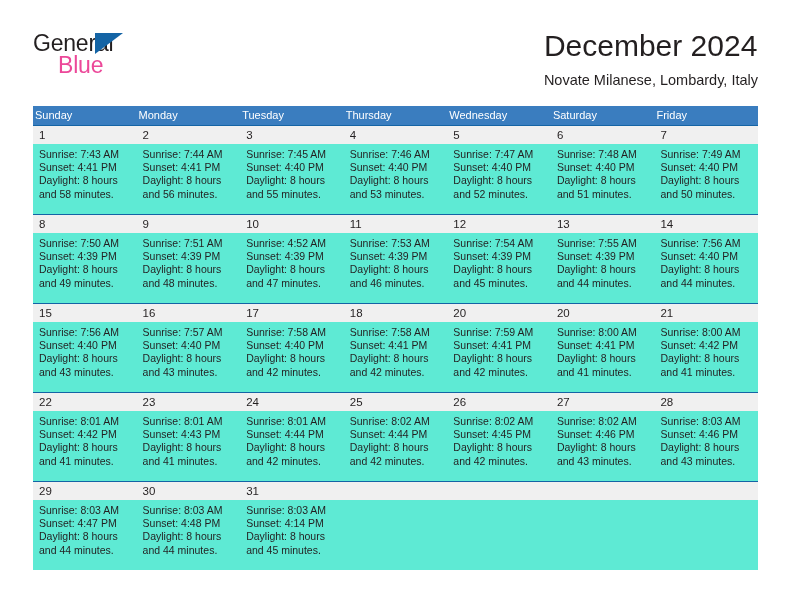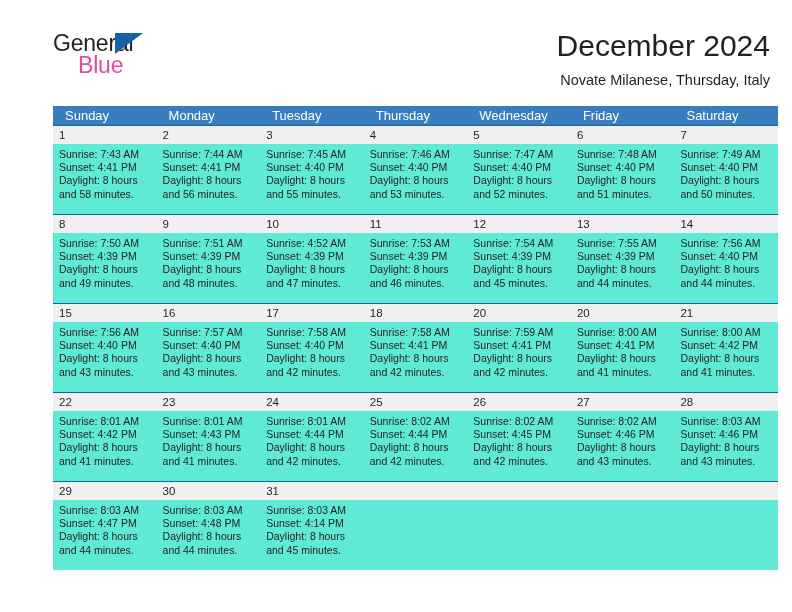--- a/index.html
+++ b/index.html
@@ -12,21 +12,20 @@
     height: 612px;
     font-family: "Liberation Sans", sans-serif;
     color: #231f20;
     overflow: hidden;
   }
   .page {
     position: relative;
     width: 664px;
     height: 612px;
     box-sizing: border-box;
-    margin-left: 20px;
   }
 
   
   .header {
     position: absolute;
     left: 33px;
     top: 28px;
     width: 725px;
     height: 68px;
   }
@@ -59,23 +58,23 @@
     position: absolute;
     left: 62px;
     top: 3px;
     width: 0;
     height: 0;
     border-left: 28px solid #1464a5;
     border-bottom: 21px solid transparent;
   }
   .title-block {
     position: absolute;
-    right: 8px;
+    right: 0;
     top: 0;
-    text-align: right;
+    text-align: left;
   }
   .cal-title {
     font-size: 30px;
     color: #231f20;
     line-height: 36px;
     white-space: nowrap;
   }
   .cal-subtitle {
     font-size: 14.5px;
     color: #231f20;
@@ -93,23 +92,23 @@
   }
   .dow-row {
     display: flex;
     width: 725px;
     height: 19px;
     background: #3a7dbf;
   }
   .dow-cell {
     flex: 1 1 0;
     color: #ffffff;
-    font-size: 13px;
+    font-size: 11px;
     line-height: 19px;
-    padding-left: 12px;
+    padding-left: 2px;
     box-sizing: border-box;
     white-space: nowrap;
   }
 
   .week {
     width: 725px;
     border-top: 1.4px solid #1464a5;
   }
   .week:first-of-type {
     border-top: none;
@@ -154,35 +153,35 @@
   <div class="header">
 
     <div class="brand">
       <span class="brand-general">General</span>
       <span class="brand-triangle"></span>
       <span class="brand-blue">Blue</span>
     </div>
 
     <div class="title-block">
       <div class="cal-title">December 2024</div>
-      <div class="cal-subtitle">Novate Milanese, Thursday, Italy</div>
+      <div class="cal-subtitle">Novate Milanese, Lombardy, Italy</div>
     </div>
 
   </div>
 
   <div class="calendar">
 
     <div class="dow-row">
       <div class="dow-cell">Sunday</div>
       <div class="dow-cell">Monday</div>
       <div class="dow-cell">Tuesday</div>
       <div class="dow-cell">Thursday</div>
       <div class="dow-cell">Wednesday</div>
+      <div class="dow-cell">Saturday</div>
       <div class="dow-cell">Friday</div>
-      <div class="dow-cell">Saturday</div>
     </div>
 
     <div class="week">
       <div class="week-numbers">
         <div class="num-cell">1</div>
         <div class="num-cell">2</div>
         <div class="num-cell">3</div>
         <div class="num-cell">4</div>
         <div class="num-cell">5</div>
         <div class="num-cell">6</div>

